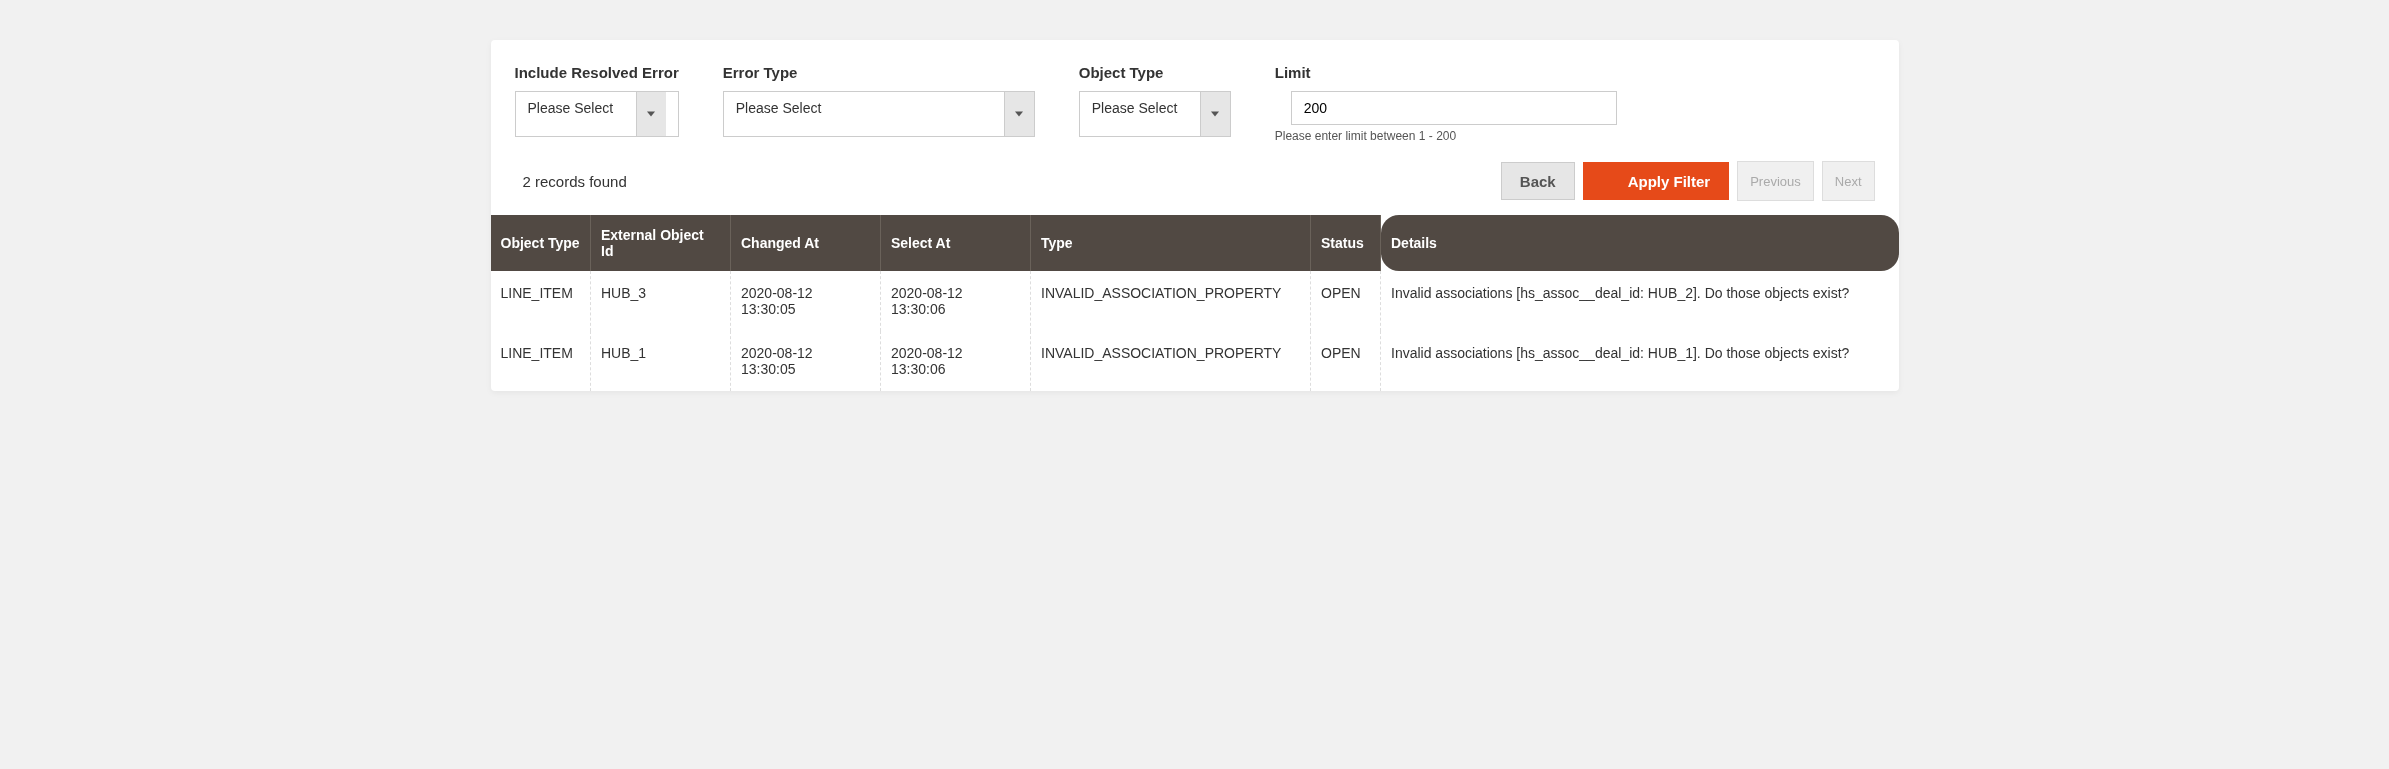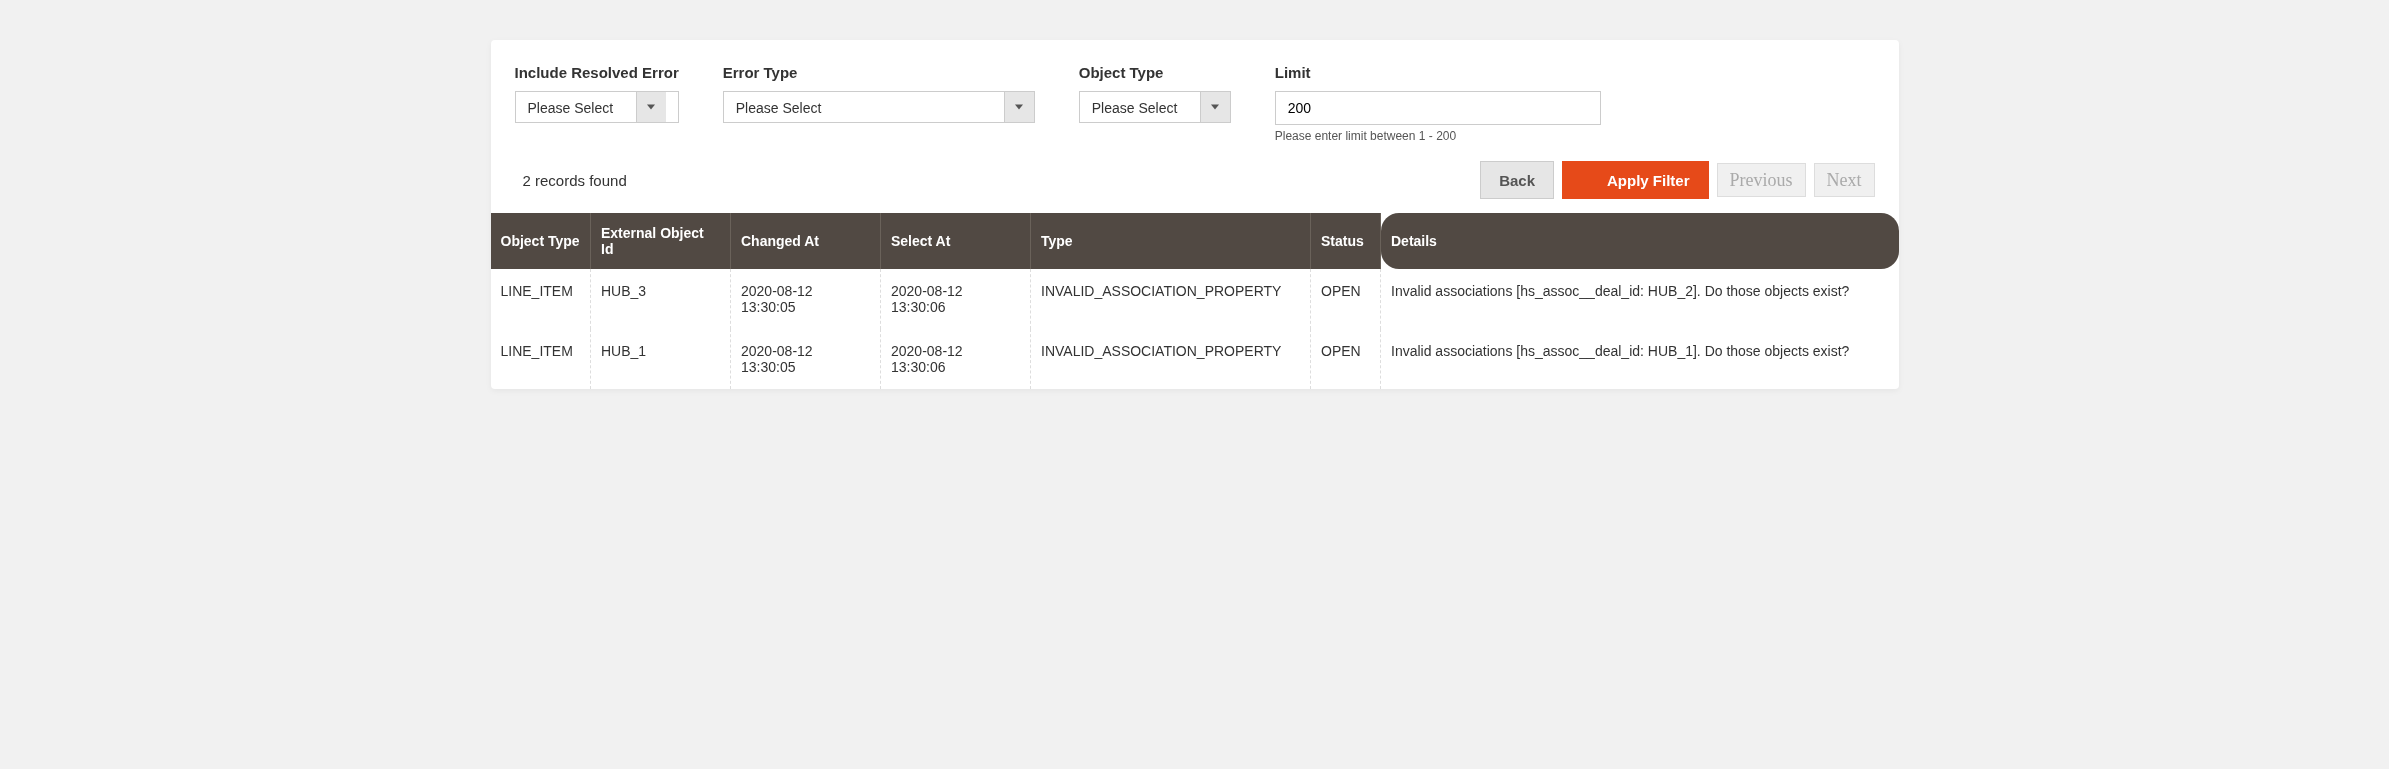--- a/index.html
+++ b/index.html
@@ -28,21 +28,21 @@
   .filter-col.limit { flex: 1; margin-right: 0; }
   .filter-label {
     font-weight: 600;
     color: #333;
     margin-bottom: 10px;
     font-size: 15px;
   }
   .select-wrap {
     display: flex;
     border: 1px solid #ccc;
-    height: 32px;
+    height: 46px;
     background: #fff;
   }
   .select-text {
     padding: 0 12px;
     line-height: 32px;
     color: #333;
     font-size: 14px;
   }
   .select-btn {
     width: 30px;
@@ -57,20 +57,21 @@
   .w-resolved .select-text { width: 120px; }
   .w-error .select-text    { width: 280px; }
   .w-object .select-text   { width: 120px; }
   .limit-input {
     border: 1px solid #ccc;
     height: 34px;
     padding: 0 12px;
     width: 326px;
     font-size: 14px;
     font-family: inherit;
+    margin-left: 16px;
   }
   .limit-hint {
     font-size: 12px;
     color: #555;
     margin-top: 4px;
   }
   .toolbar {
     display: flex;
     align-items: center;
     padding: 18px 24px 14px;
@@ -96,24 +97,23 @@
     background: #e64a19;
     color: #fff;
     font-weight: 700;
     padding-left: 44px;
   }
   .btn-page {
     background: #f0f0f0;
     border-color: #ddd;
     color: #aaa;
     font-weight: 400;
-    font-size: 18px;
+    font-size: 13px;
     padding: 0 12px;
-    height: 34px;
-    font-family: Liberation Serif, serif;
+    height: 40px;
   }
   table {
     width: 100%;
     border-collapse: collapse;
     table-layout: fixed;
   }
   thead th {
     background: #514943;
     color: #fff;
     text-align: left;

